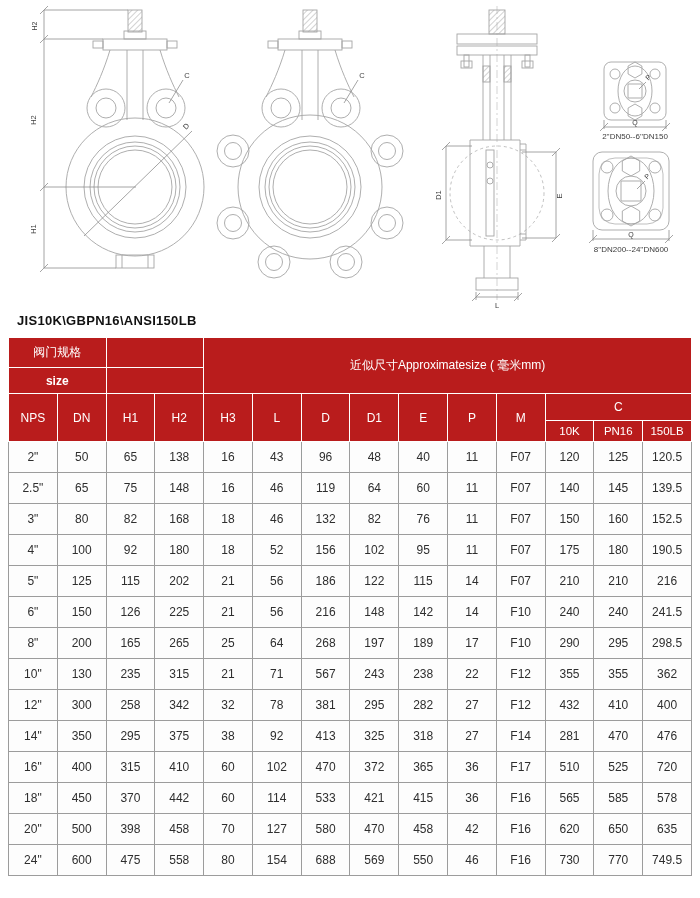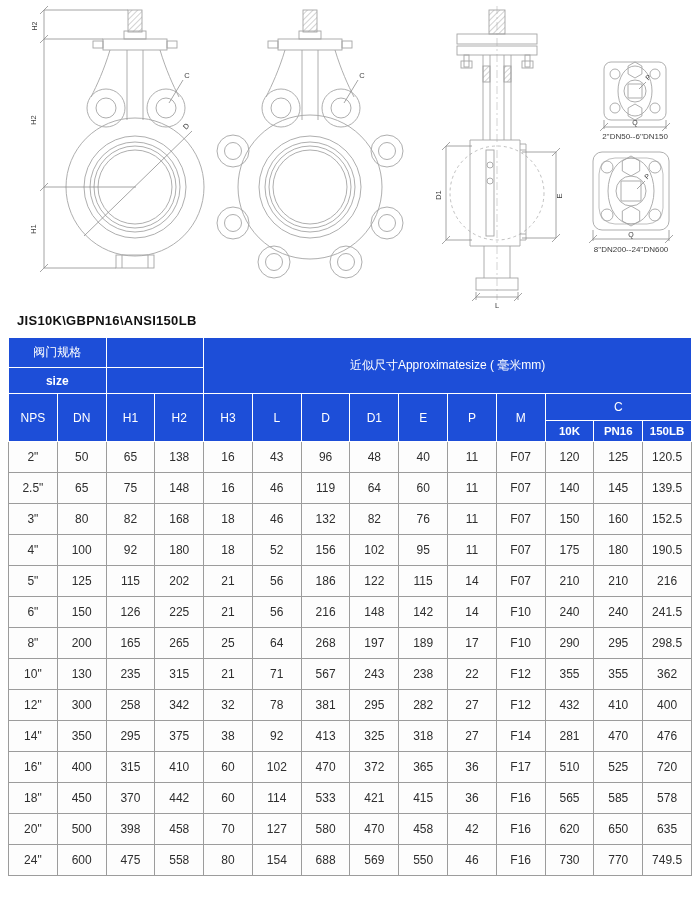--- a/index.html
+++ b/index.html
@@ -7,26 +7,26 @@
   .page{position:relative;width:700px;height:898px;background:#fff;overflow:hidden;}
 
   .drawings{position:absolute;left:0;top:0;}
   .drawings text{fill:#3c3c3c;font-family:"Liberation Sans",sans-serif;}
 
   .doc-title{position:absolute;left:17px;top:313px;font-size:13px;font-weight:bold;
              color:#111;letter-spacing:.3px;white-space:nowrap;}
 
   table.dim-table{position:absolute;left:8px;top:337px;width:684px;
                   border-collapse:collapse;table-layout:fixed;font-size:12px;}
-  .dim-table th{background:#1d4ed8;color:#fff;font-weight:normal;
+  .dim-table th{background:#b91c1c;color:#fff;font-weight:normal;
                 border:1px solid #fff;text-align:center;padding:0;}
   .dim-table thead tr:nth-child(1) th{height:29px;font-size:12px;}
   .dim-table thead tr:nth-child(2) th{height:25px;font-weight:bold;}
   .dim-table thead tr:nth-child(3) th{height:26px;}
-  .dim-table thead tr:nth-child(4) th{height:20px;font-size:11.5px;font-weight:bold;}
+  .dim-table thead tr:nth-child(4) th{height:20px;font-size:11.5px;}
   .dim-table td{background:#fdfdfd;color:#2e2e2e;border:1px solid #9c9c9c;
                 text-align:center;height:30px;padding:0;font-size:12px;}
 </style>
 </head>
 <body>
 
 <div class="page">
 
   <svg class="drawings" width="700" height="312" viewBox="0 0 700 312">
     <defs>

